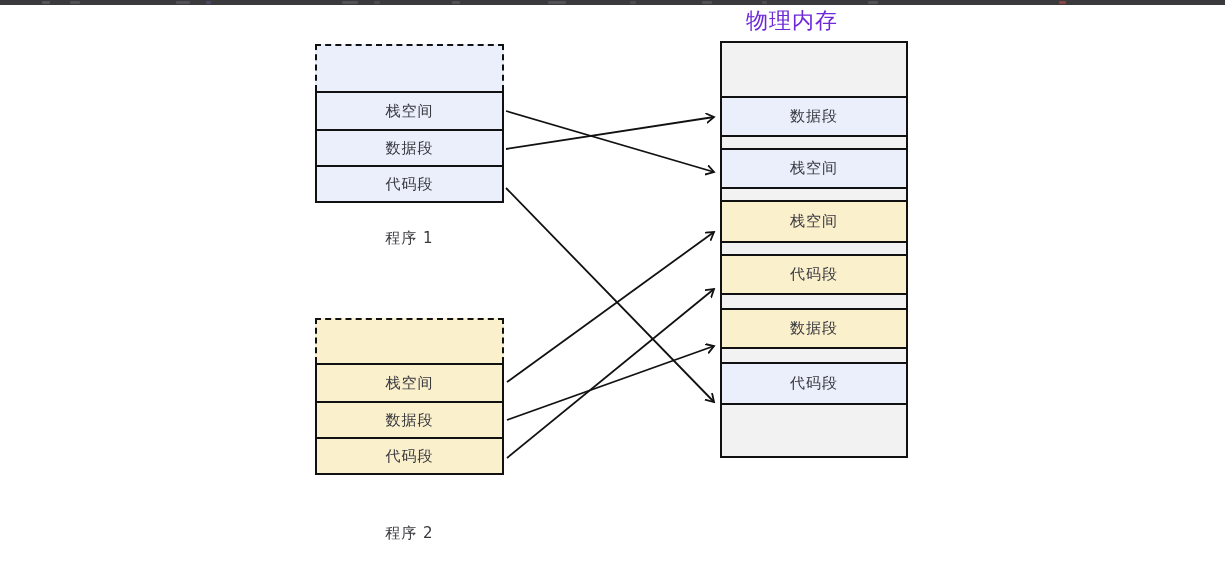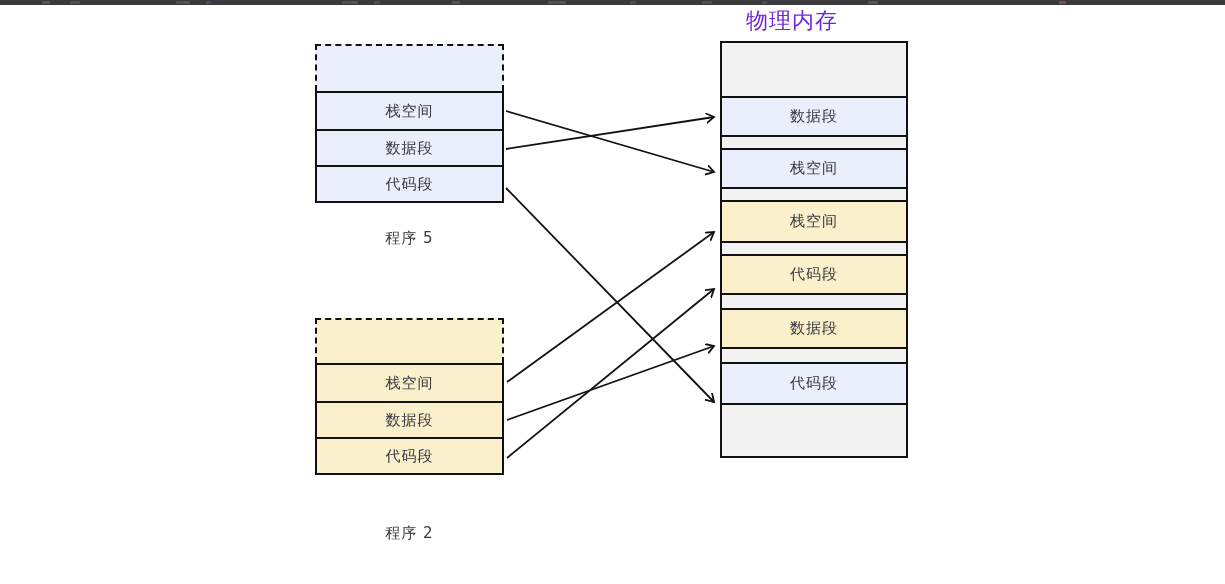--- a/index.html
+++ b/index.html
@@ -72,21 +72,21 @@
     <div class="frag" style="left:868px;width:10px;background:#515156;"></div>
     <div class="frag" style="left:1059px;width:7px;background:#8a4444;"></div>
   </div>
 
   <div class="dashed-box p1" style="left:315px;top:44px;width:189px;height:47px;"></div>
   <div class="solid-box p1" style="left:315px;top:91px;width:189px;">
     <div class="seg-row">栈空间</div>
     <div class="seg-row">数据段</div>
     <div class="seg-row">代码段</div>
   </div>
-  <div class="prog-label" style="left:315px;top:229px;">程序 5</div>
+  <div class="prog-label" style="left:315px;top:229px;">程序 1</div>
 
   <div class="dashed-box p2" style="left:315px;top:318px;width:189px;height:45px;"></div>
   <div class="solid-box p2" style="left:315px;top:363px;width:189px;">
     <div class="seg-row">栈空间</div>
     <div class="seg-row">数据段</div>
     <div class="seg-row">代码段</div>
   </div>
   <div class="prog-label" style="left:315px;top:524px;">程序 2</div>
 
   <div class="pm-title">物理内存</div>

